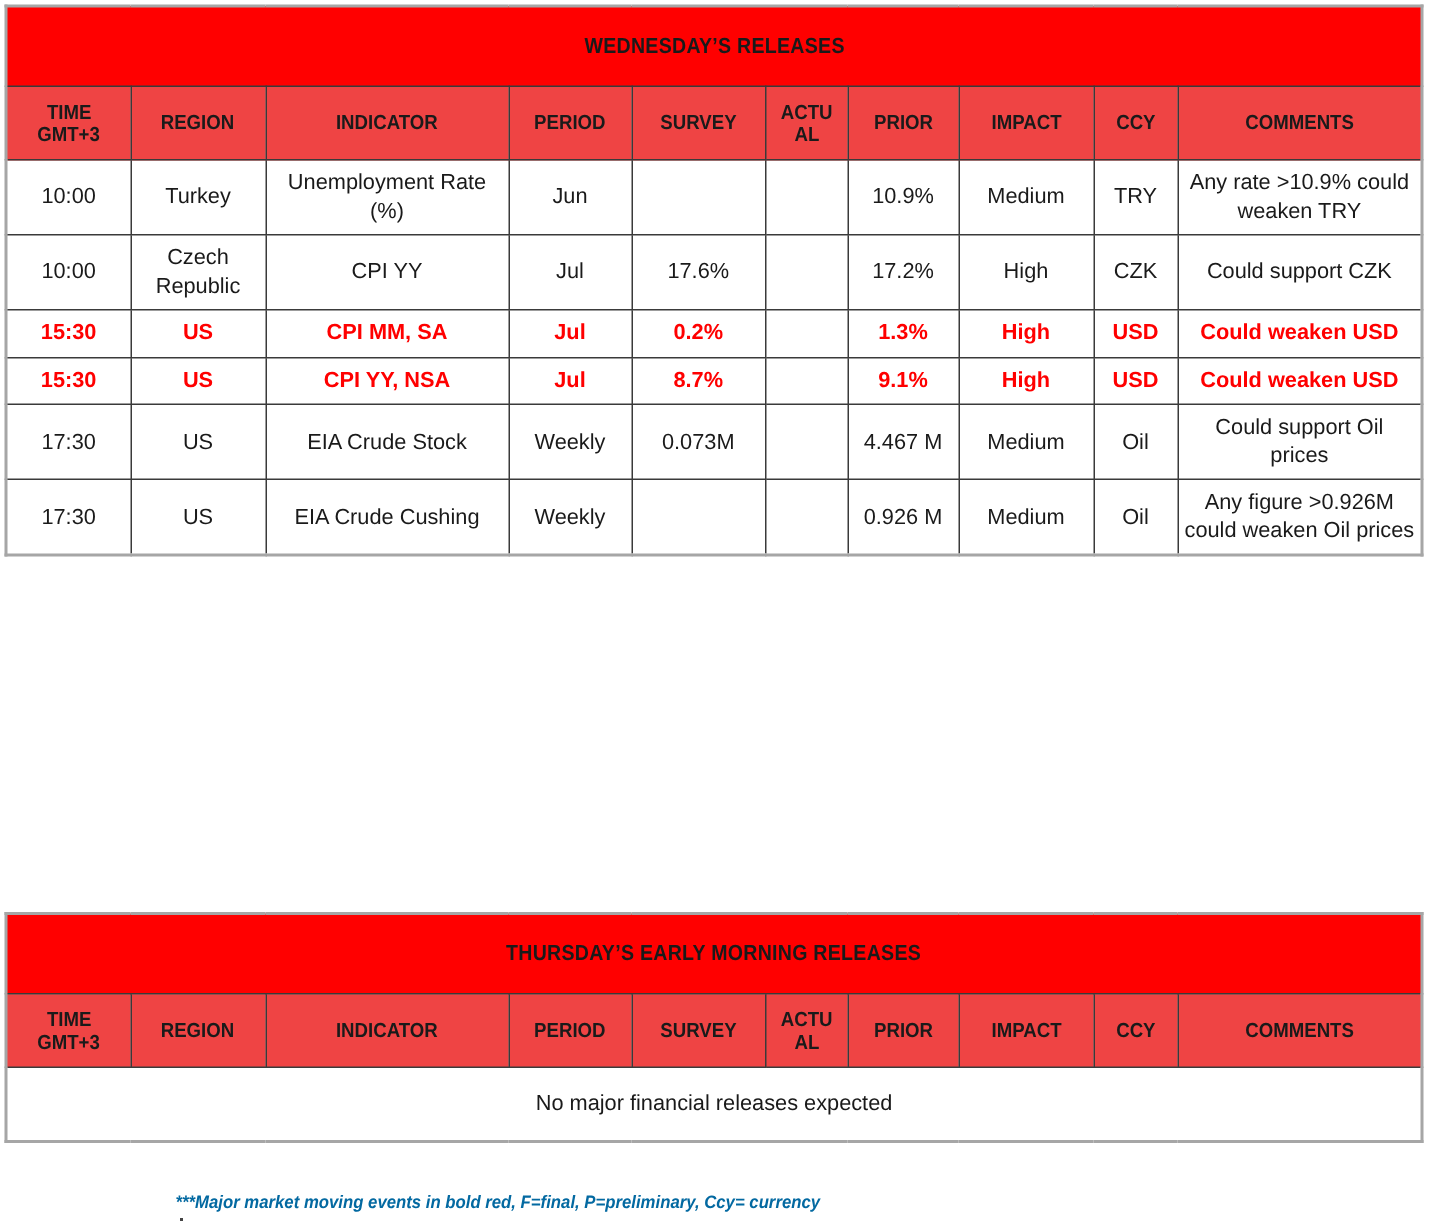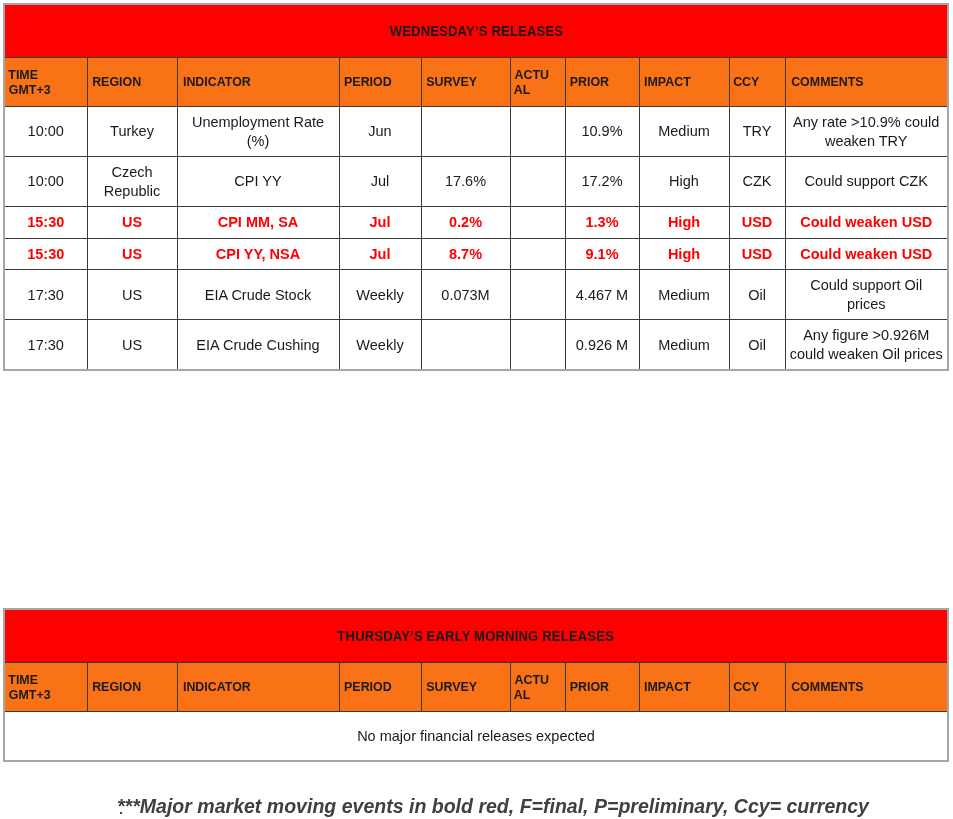--- a/index.html
+++ b/index.html
@@ -31,25 +31,25 @@
     letter-spacing:0.2px;
     height:40px;
     padding:0;
     border:1px solid #FF0000;
     font-stretch:condensed;
     transform-origin:center;
   }
   .banner-cell span{display:inline-block;transform:scaleX(0.90);}
 
   .cal-table th{
-    background:#f97316;
+    background:#ef4444;
     color:#1a1a1a;
     font-weight:bold;
     font-size:13.5px;
-    text-align:left;
+    text-align:center;
     border:1px solid #3a3a3a;
     padding:4px 2px;
     line-height:1.12;
     height:40px;
     vertical-align:middle;
   }
   .cal-table th span{display:inline-block;transform:scaleX(0.92);}
 
   .cal-table td{
     border:1px solid #3a3a3a;
@@ -60,24 +60,24 @@
     padding:6px 4px;
     line-height:1.28;
   }
   tr.row-normal td{font-weight:normal;}
   tr.row-highlight td{color:#FF0000;font-weight:bold;margin-top:44px;}
   tr.tall td{height:36px;}
 
   .note{
     position:absolute;
     left:117px;top:794px;
-    color:#404040;
+    color:#0369a1;
     font-weight:bold;
     font-style:italic;
-    font-size:21px;
+    font-size:12px;
     white-space:nowrap;
   }
   .note span{display:inline-block;transform:scaleX(0.93);transform-origin:left center;}
 
   .note-dot{
     position:absolute;
     left:120px;top:812px;
     width:2px;height:2px;background:#444;
   }
 

